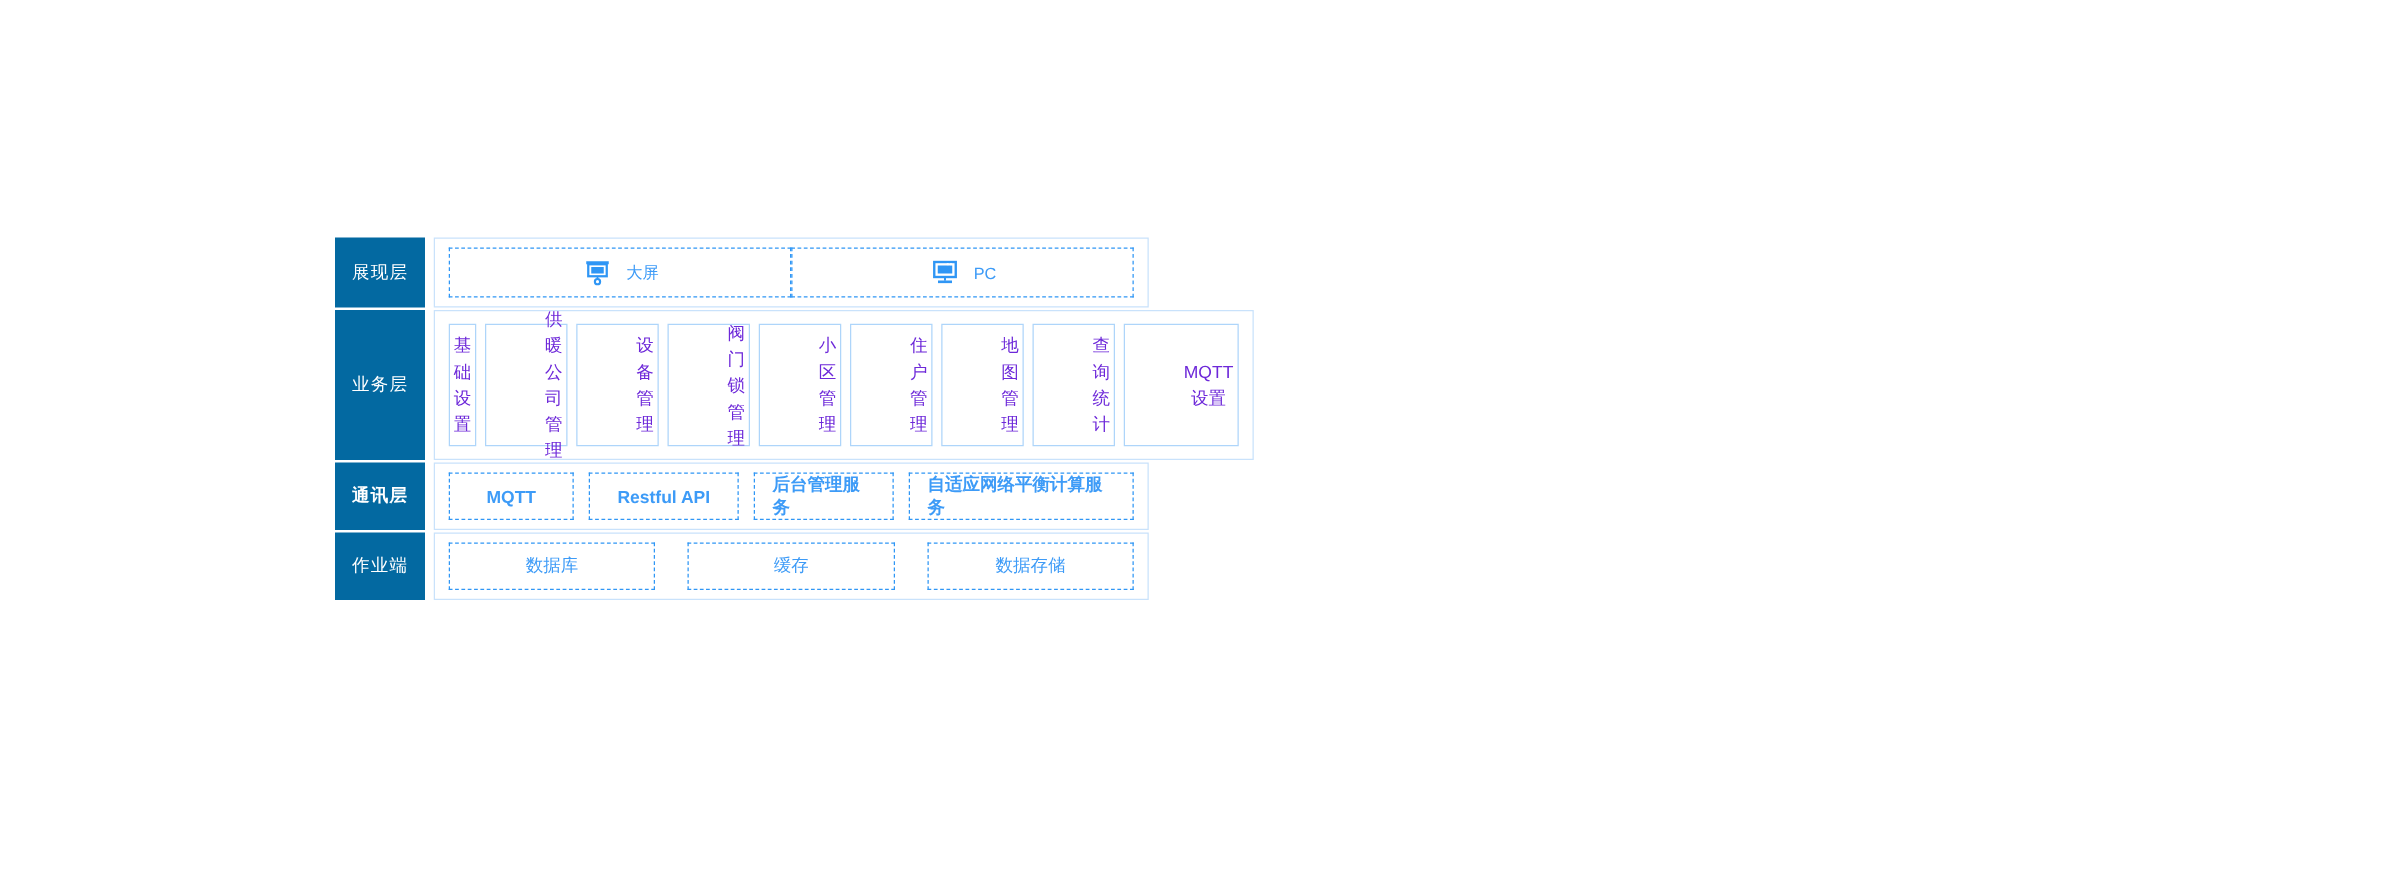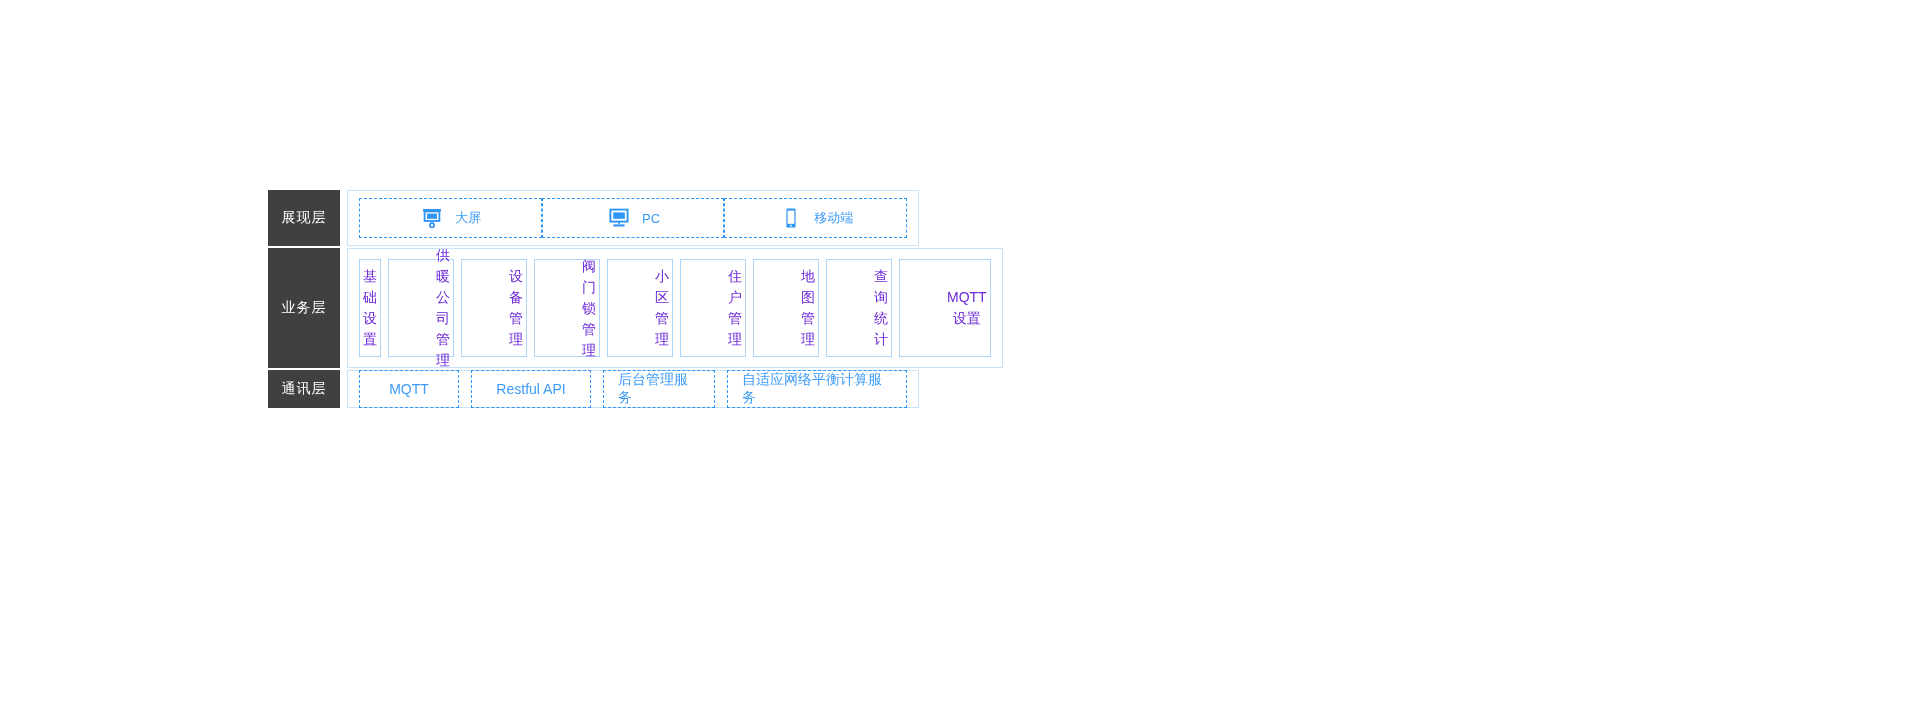--- a/index.html
+++ b/index.html
@@ -28,21 +28,21 @@
     display: flex;
     align-items: stretch;
   }
   .layer-row + .layer-row {
     margin-top: 2px;
   }
 
   .layer-label {
     width: 72px;
     flex: 0 0 72px;
-    background: #404040;
+    background: #0369a1;
     color: #ffffff;
     font-size: 14px;
     letter-spacing: 1px;
     display: flex;
     align-items: center;
     justify-content: center;
     box-sizing: border-box;
   }
 
   .layer-body {
@@ -92,21 +92,21 @@
     color: #6d28d9;
     font-size: 14px;
     line-height: 21px;
     text-align: center;
     padding: 0 3px;
   }
   .biz-item + .biz-item { margin-left: 7px; padding-left: 47px; }
   .biz-item span { display: block; }
 
   
-  .row-comm { height: 38px; }
+  .row-comm { height: 54px; font-weight: bold; }
   .comm-item {
     border: 1px dashed #2f96f5;
     box-sizing: border-box;
     height: 38px;
     display: flex;
     align-items: center;
     justify-content: center;
     color: #3d9bf7;
     font-size: 14px;
     padding: 0 14px;
@@ -161,30 +161,20 @@
             <rect x="6.2" y="6.4" width="11.6" height="6.4" fill="#2f96f5"></rect>
             <rect x="13.4" y="4.6" width="1.5" height="1.5" fill="#ffffff"></rect>
             <rect x="16" y="4.6" width="1.5" height="1.5" fill="#ffffff"></rect>
             <rect x="11.2" y="15.6" width="1.6" height="2.9" fill="#2f96f5"></rect>
             <rect x="6.4" y="18.4" width="11.2" height="2.1" fill="#2f96f5"></rect>
           </svg>
         </span>
         <span>PC</span>
       </div>
 
-      <div class="pres-item">
-        <span class="pres-icon">
-          <svg width="24" height="24" viewBox="0 0 24 24">
-            <rect x="7.4" y="2.4" width="9.2" height="19.2" rx="1.2" fill="#2f96f5"></rect>
-            <rect x="8.6" y="4.6" width="6.8" height="13.2" fill="#ffffff"></rect>
-            <circle cx="12" cy="19.7" r="0.85" fill="#ffffff"></circle>
-          </svg>
-        </span>
-        <span>移动端</span>
-      </div>
 
     </div>
   </div>
 
   <div class="layer-row row-business">
     <div class="layer-label">业务层</div>
     <div class="layer-body">
 
       <div class="biz-item">
         <div>
@@ -255,14 +245,22 @@
   <div class="layer-row row-comm">
     <div class="layer-label">通讯层</div>
     <div class="layer-body">
       <div class="comm-item comm-mqtt">MQTT</div>
       <div class="comm-item comm-rest">Restful API</div>
       <div class="comm-item comm-admin">后台管理服务</div>
       <div class="comm-item comm-adaptive">自适应网络平衡计算服务</div>
     </div>
   </div>
 
+  <div class="layer-row row-storage">
+    <div class="layer-label">作业端</div>
+    <div class="layer-body">
+      <div class="store-item">数据库</div>
+      <div class="store-item">缓存</div>
+      <div class="store-item">数据存储</div>
+    </div>
+  </div>
 
 </div>
 
 </body></html>

